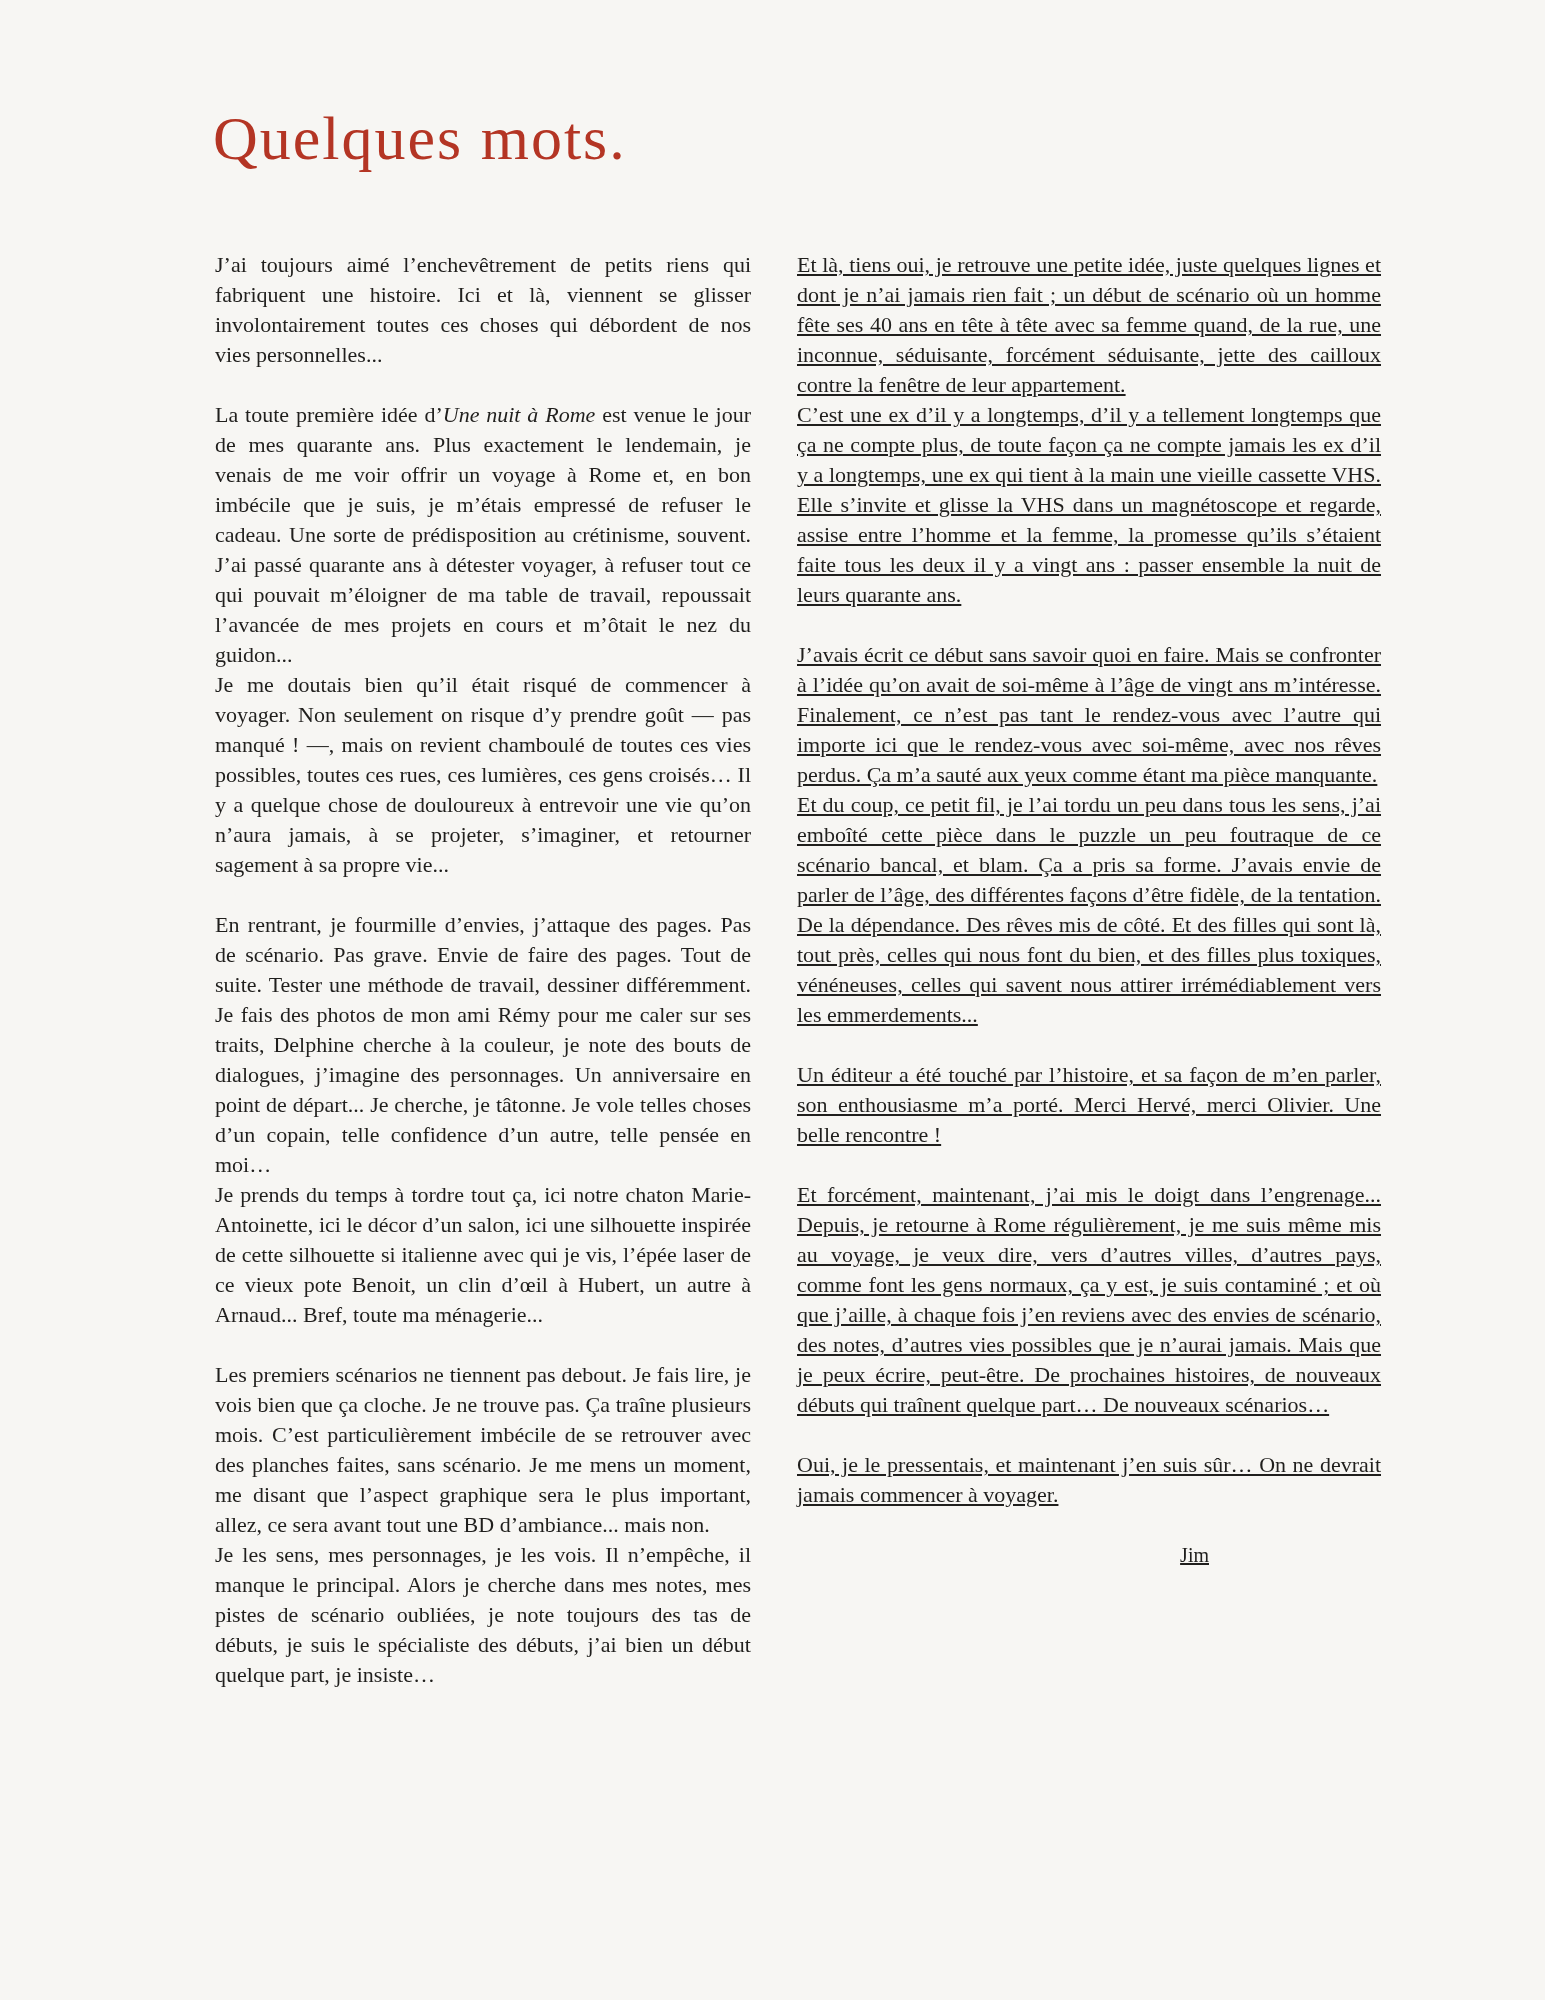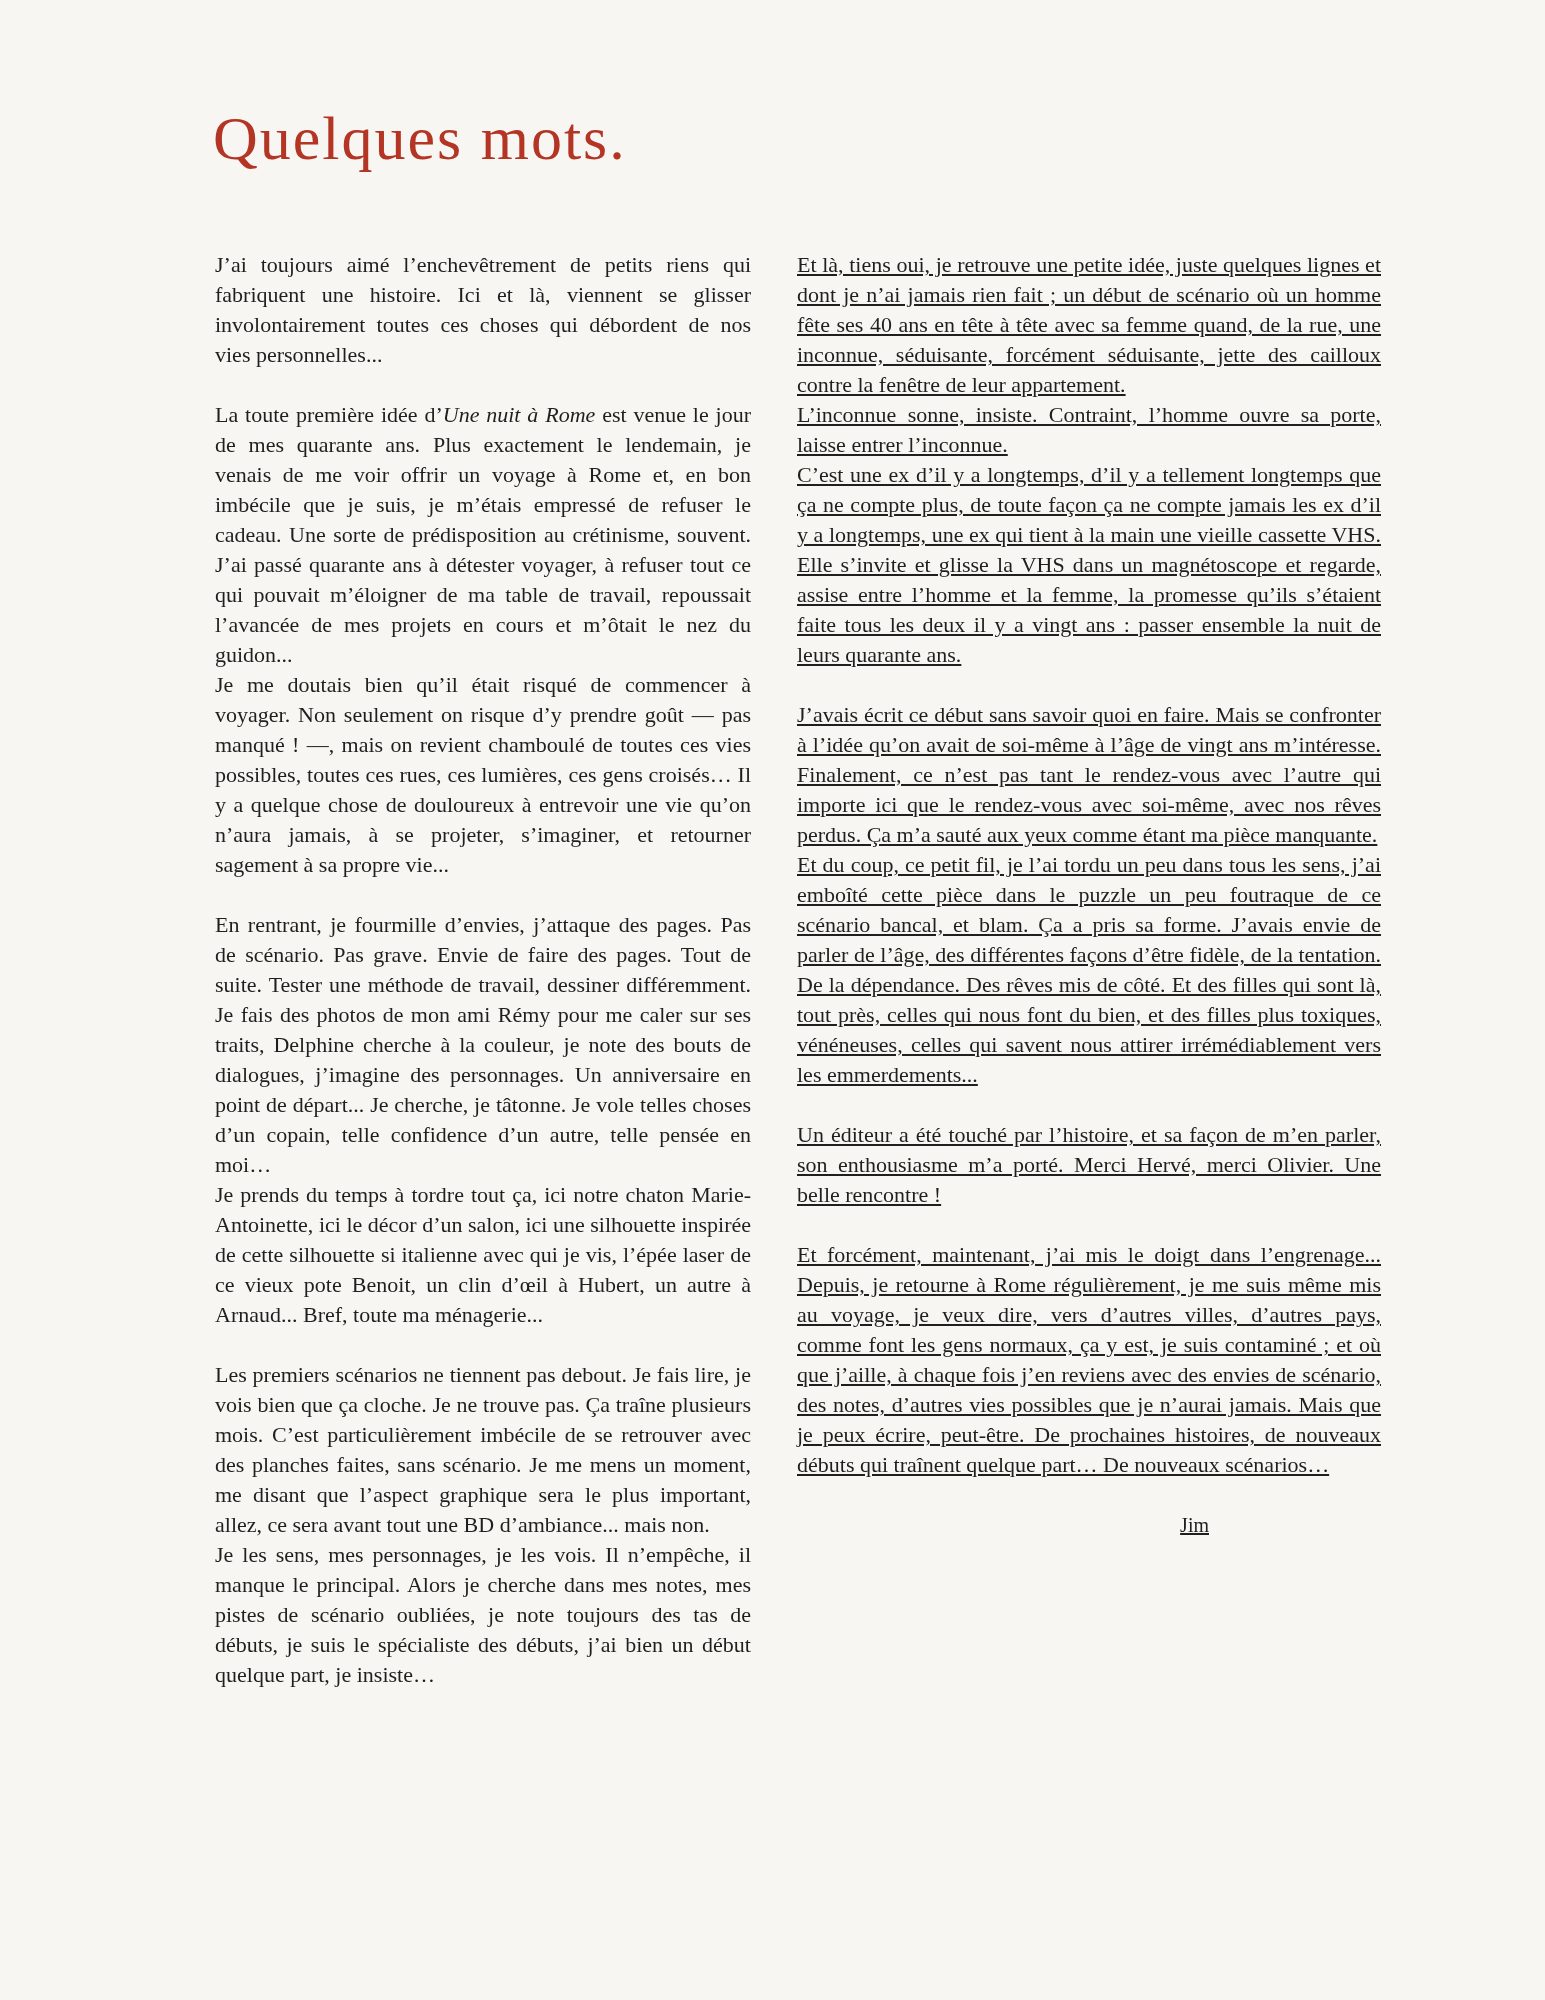--- a/index.html
+++ b/index.html
@@ -73,30 +73,32 @@
         <div class="block">
           <p>Les premiers scénarios ne tiennent pas debout. Je fais lire, je vois bien que ça cloche. Je ne trouve pas. Ça traîne plusieurs mois. C’est particulièrement imbécile de se retrouver avec des planches faites, sans scénario. Je me mens un moment, me disant que l’aspect graphique sera le plus important, allez, ce sera avant tout une BD d’ambiance... mais non.</p>
           <p>Je les sens, mes personnages, je les vois. Il n’empêche, il manque le principal. Alors je cherche dans mes notes, mes pistes de scénario oubliées, je note toujours des tas de débuts, je suis le spécialiste des débuts, j’ai bien un début quelque part, je insiste…</p>
         </div>
       </div>
 
     <div class="col col-right">
       <div>
           <div class="block">
             <p>Et là, tiens oui, je retrouve une petite idée, juste quelques lignes et dont je n’ai jamais rien fait ; un début de scénario où un homme fête ses 40 ans en tête à tête avec sa femme quand, de la rue, une inconnue, séduisante, forcément séduisante, jette des cailloux contre la fenêtre de leur appartement.</p>
-            <p>L’inconnue sonne, insiste. Contraint, l’homme ouvre sa porte, laisse entrer l’inconnue.</p>
             <p>C’est une ex d’il y a longtemps, d’il y a tellement longtemps que ça ne compte plus, de toute façon ça ne compte jamais les ex d’il y a longtemps, une ex qui tient à la main une vieille cassette VHS. Elle s’invite et glisse la VHS dans un magnétoscope et regarde, assise entre l’homme et la femme, la promesse qu’ils s’étaient faite tous les deux il y a vingt ans : passer ensemble la nuit de leurs quarante ans.</p>
           </div>
           <div class="block">
             <p>J’avais écrit ce début sans savoir quoi en faire. Mais se confronter à l’idée qu’on avait de soi-même à l’âge de vingt ans m’intéresse. Finalement, ce n’est pas tant le rendez-vous avec l’autre qui importe ici que le rendez-vous avec soi-même, avec nos rêves perdus. Ça m’a sauté aux yeux comme étant ma pièce manquante.</p>
             <p>Et du coup, ce petit fil, je l’ai tordu un peu dans tous les sens, j’ai emboîté cette pièce dans le puzzle un peu foutraque de ce scénario bancal, et blam. Ça a pris sa forme. J’avais envie de parler de l’âge, des différentes façons d’être fidèle, de la tentation. De la dépendance. Des rêves mis de côté. Et des filles qui sont là, tout près, celles qui nous font du bien, et des filles plus toxiques, vénéneuses, celles qui savent nous attirer irrémédiablement vers les emmerdements...</p>
           </div>
           <div class="block">
             <p>Un éditeur a été touché par l’histoire, et sa façon de m’en parler, son enthousiasme m’a porté. Merci Hervé, merci Olivier. Une belle rencontre !</p>
           </div>
           <div class="block">
             <p>Et forcément, maintenant, j’ai mis le doigt dans l’engrenage... Depuis, je retourne à Rome régulièrement, je me suis même mis au voyage, je veux dire, vers d’autres villes, d’autres pays, comme font les gens normaux, ça y est, je suis contaminé ; et où que j’aille, à chaque fois j’en reviens avec des envies de scénario, des notes, d’autres vies possibles que je n’aurai jamais. Mais que je peux écrire, peut-être. De prochaines histoires, de nouveaux débuts qui traînent quelque part… De nouveaux scénarios…</p>
           </div>
+          <div class="block">
+            <p>Oui, je le pressentais, et maintenant j’en suis sûr… On ne devrait jamais commencer à voyager.</p>
+          </div>
         </div>
       <div class="signature">Jim</div>
     </div>
   </div>
 </div>
 
 </body></html>

